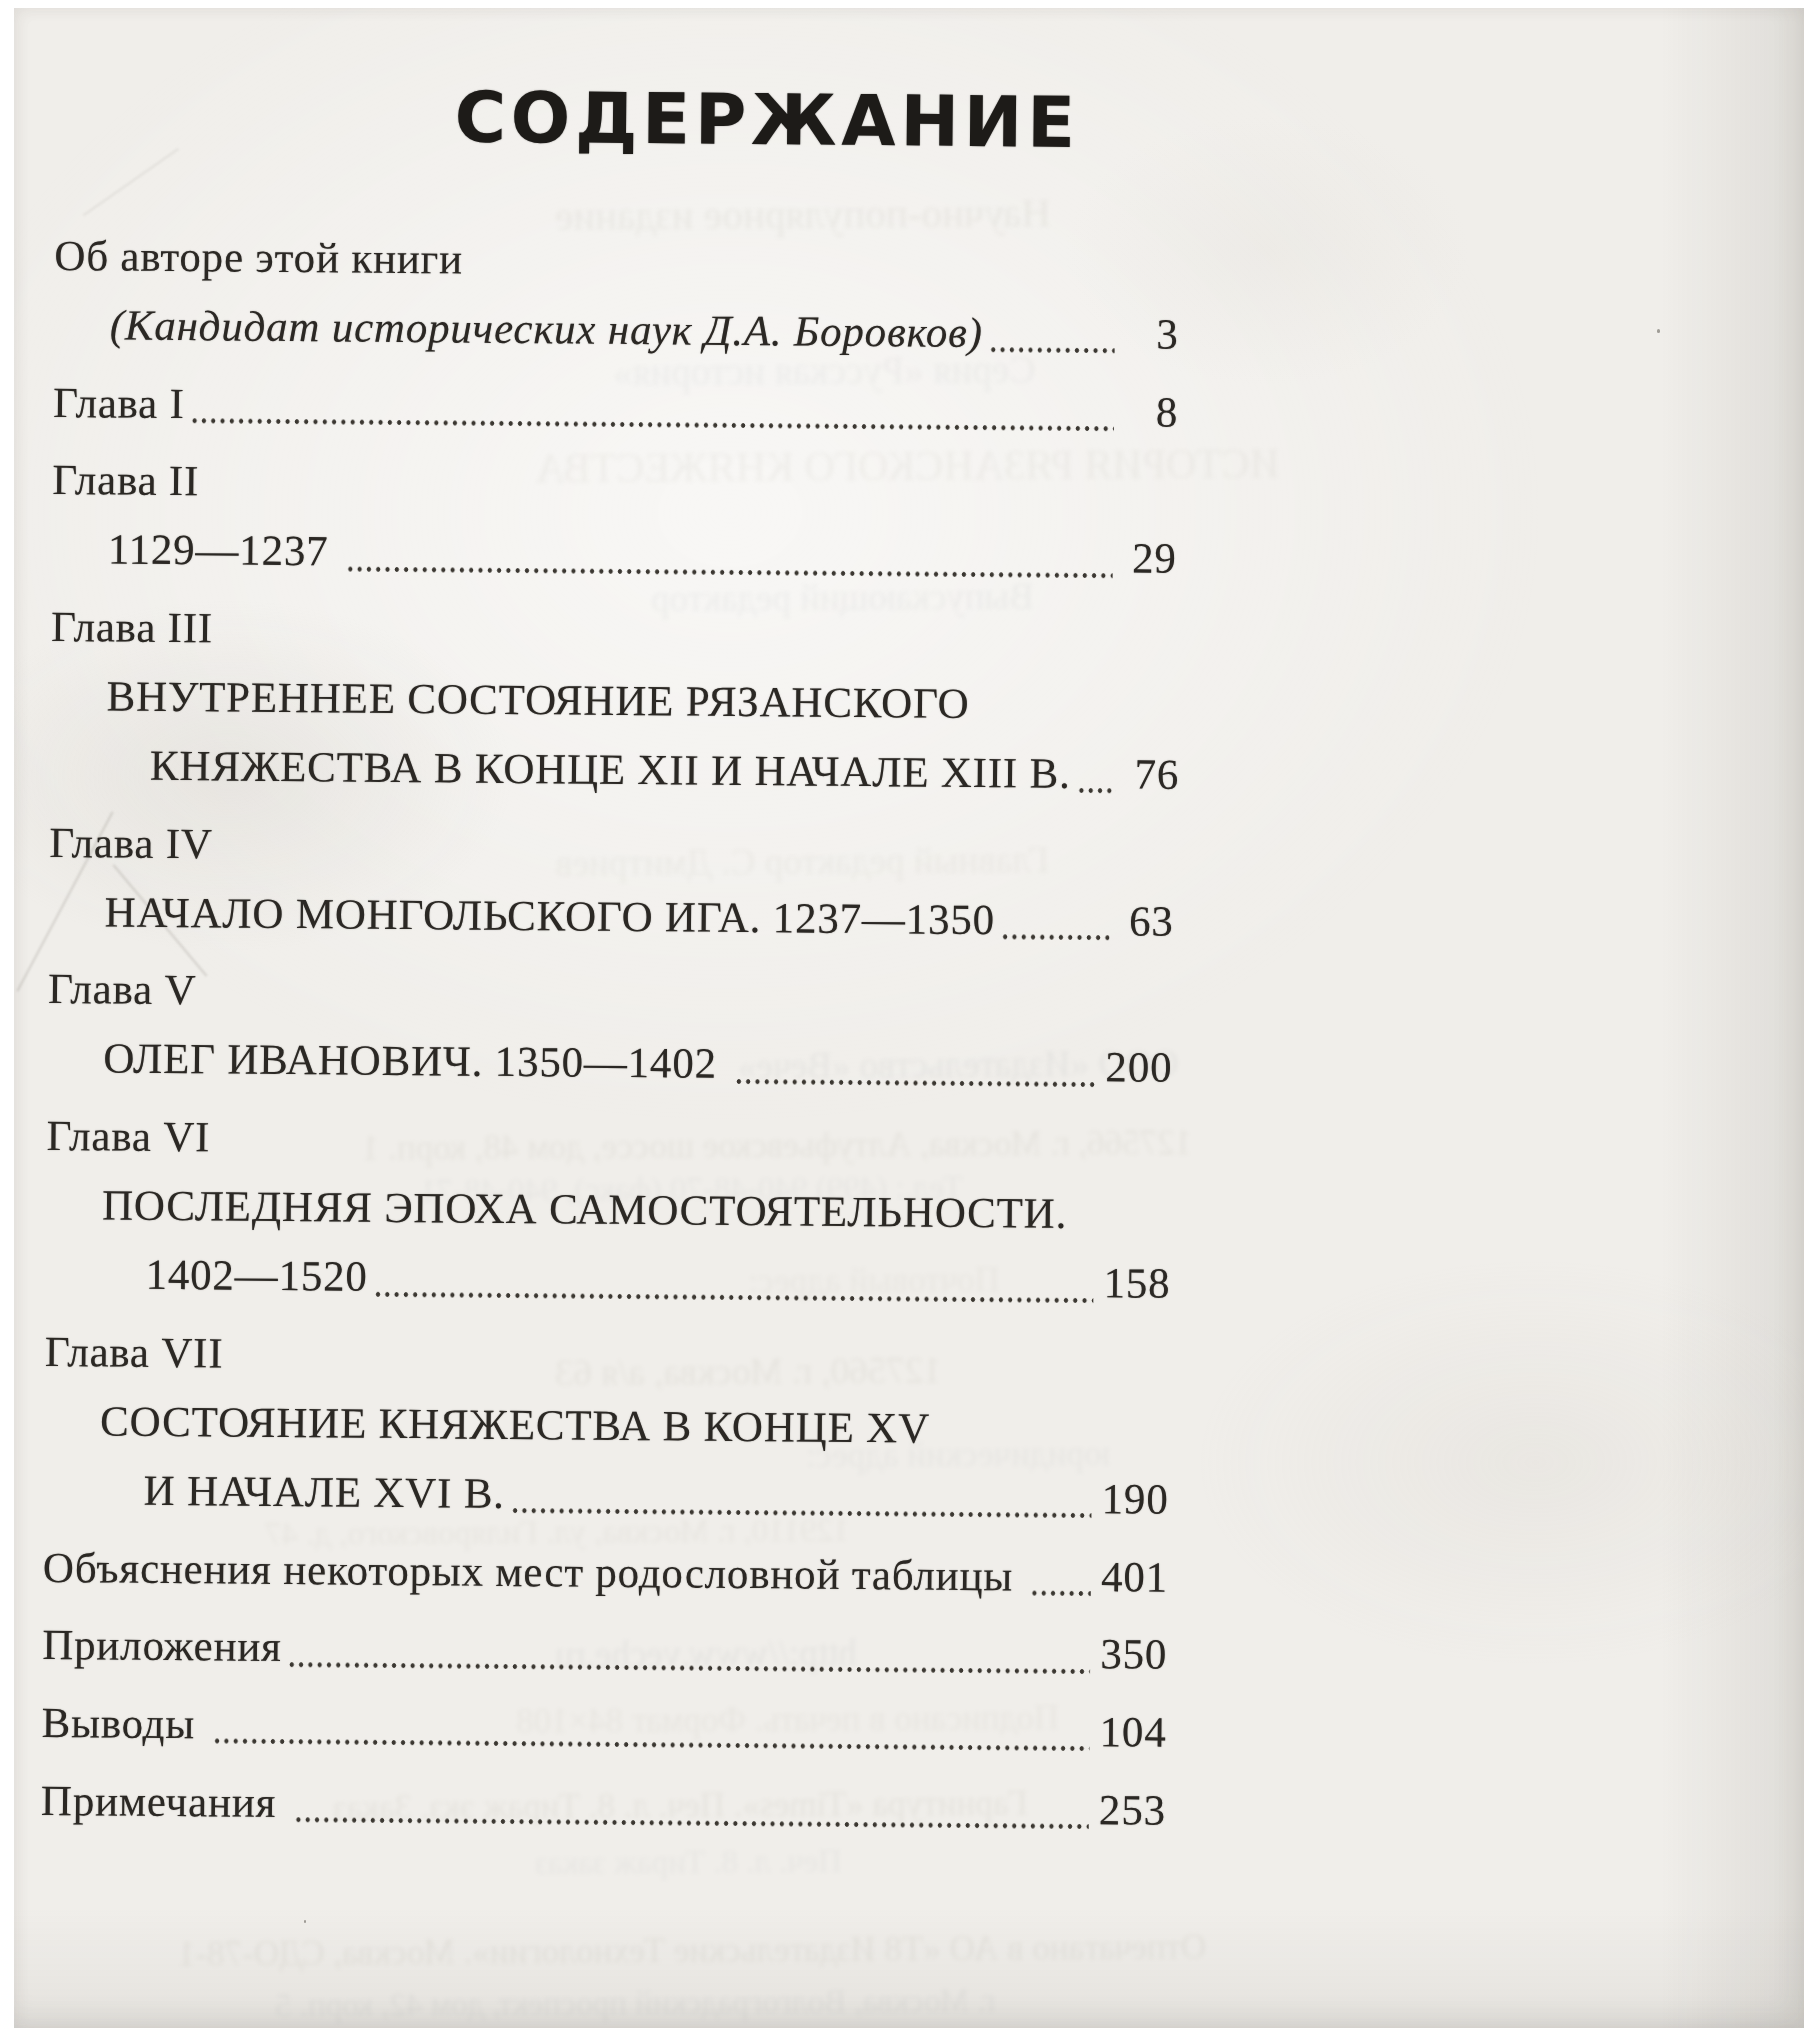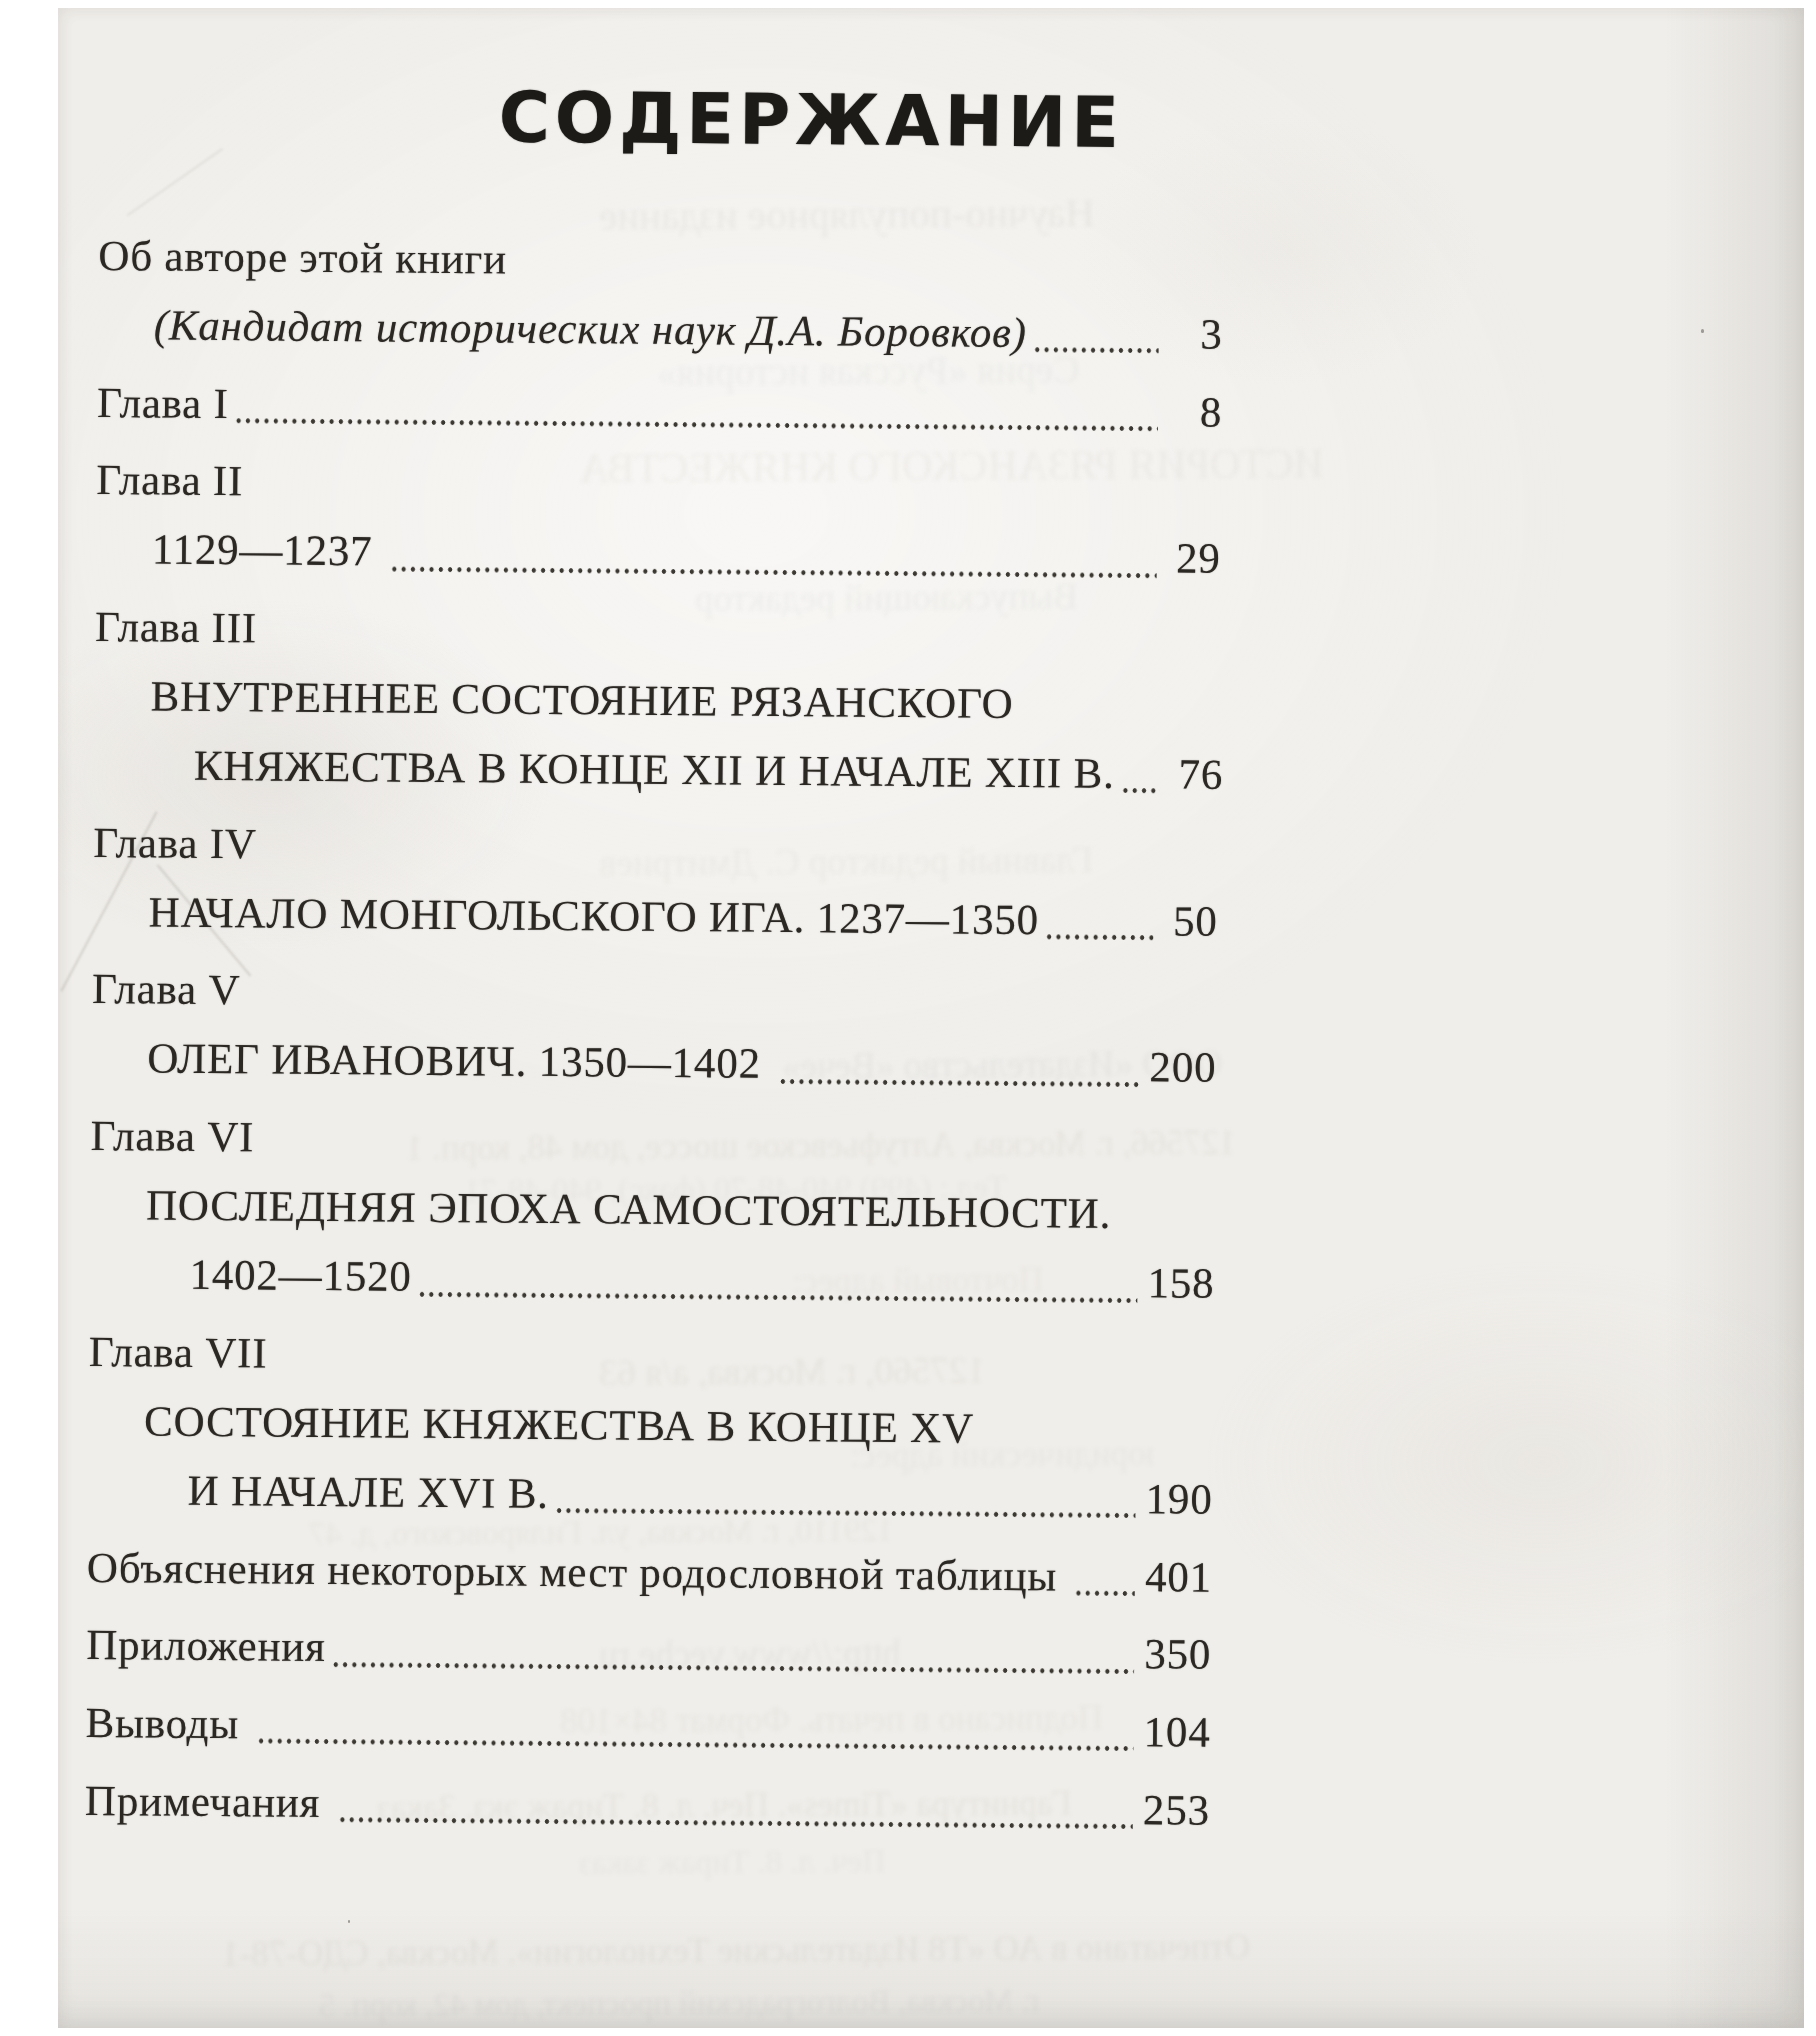--- a/index.html
+++ b/index.html
@@ -15,21 +15,20 @@
     position:absolute;
     inset:7.7px 11.6px 7.7px 13.5px;
     background:
       radial-gradient(ellipse 1159px 869px at 40% 25%, rgba(255,255,255,.55), rgba(255,255,255,0) 70%),
       linear-gradient(to right, rgba(0,0,0,0) 92%, rgba(90,85,78,.10) 99%),
       linear-gradient(to bottom, rgba(0,0,0,0) 94%, rgba(90,85,78,.08) 100%),
       #f0eeea;
     box-shadow:
       inset -7.7px -9.7px 25px rgba(70,65,58,.10),
       inset 3.9px 2.9px 13.5px rgba(70,65,58,.05);
-    margin-left: 44px;
   }
   
   .page::before{
     content:"";position:absolute;inset:0;pointer-events:none;
     background:
       radial-gradient(406px 251px at 12% 38%, rgba(200,196,188,.25), rgba(200,196,188,0) 70%),
       radial-gradient(483px 290px at 85% 72%, rgba(205,200,192,.18), rgba(205,200,192,0) 70%),
       radial-gradient(290px 193px at 70% 12%, rgba(210,206,198,.15), rgba(210,206,198,0) 70%);
   }
   .content{
@@ -144,21 +143,21 @@
           <div class="toc-line"><span class="t">Глава II</span></div>
           <div class="toc-line i1"><span class="t">1129—1237 </span><span class="leader"></span><span class="pagenum">29</span></div>
         </li>
         <li class="toc-entry">
           <div class="toc-line"><span class="t">Глава III</span></div>
           <div class="toc-line i1"><span class="t">ВНУТРЕННЕЕ СОСТОЯНИЕ РЯЗАНСКОГО</span></div>
           <div class="toc-line i2"><span class="t">КНЯЖЕСТВА В КОНЦЕ XII И НАЧАЛЕ XIII В.</span><span class="leader"></span><span class="pagenum">76</span></div>
         </li>
         <li class="toc-entry">
           <div class="toc-line"><span class="t">Глава IV</span></div>
-          <div class="toc-line i1"><span class="t">НАЧАЛО МОНГОЛЬСКОГО ИГА. 1237—1350</span><span class="leader"></span><span class="pagenum">50</span></div>
+          <div class="toc-line i1"><span class="t">НАЧАЛО МОНГОЛЬСКОГО ИГА. 1237—1350</span><span class="leader"></span><span class="pagenum">63</span></div>
         </li>
         <li class="toc-entry">
           <div class="toc-line"><span class="t">Глава V</span></div>
           <div class="toc-line i1"><span class="t">ОЛЕГ ИВАНОВИЧ. 1350—1402 </span><span class="leader"></span><span class="pagenum">200</span></div>
         </li>
         <li class="toc-entry">
           <div class="toc-line"><span class="t">Глава VI</span></div>
           <div class="toc-line i1"><span class="t">ПОСЛЕДНЯЯ ЭПОХА САМОСТОЯТЕЛЬНОСТИ.</span></div>
           <div class="toc-line i2"><span class="t">1402—1520</span><span class="leader"></span><span class="pagenum">158</span></div>
         </li>

